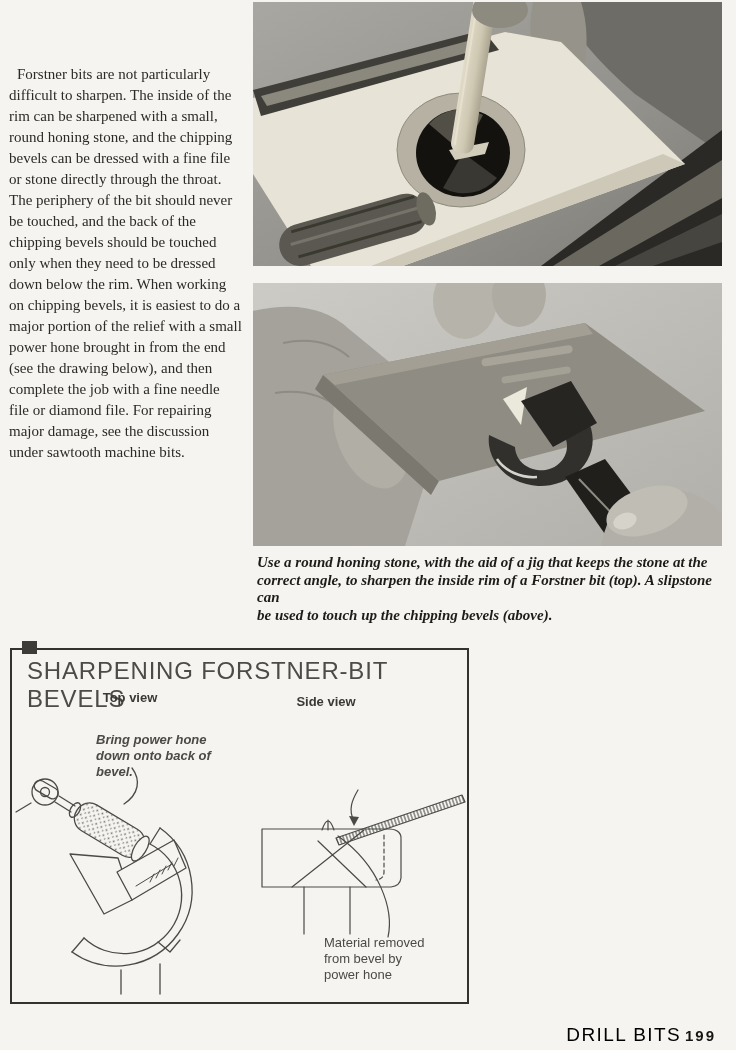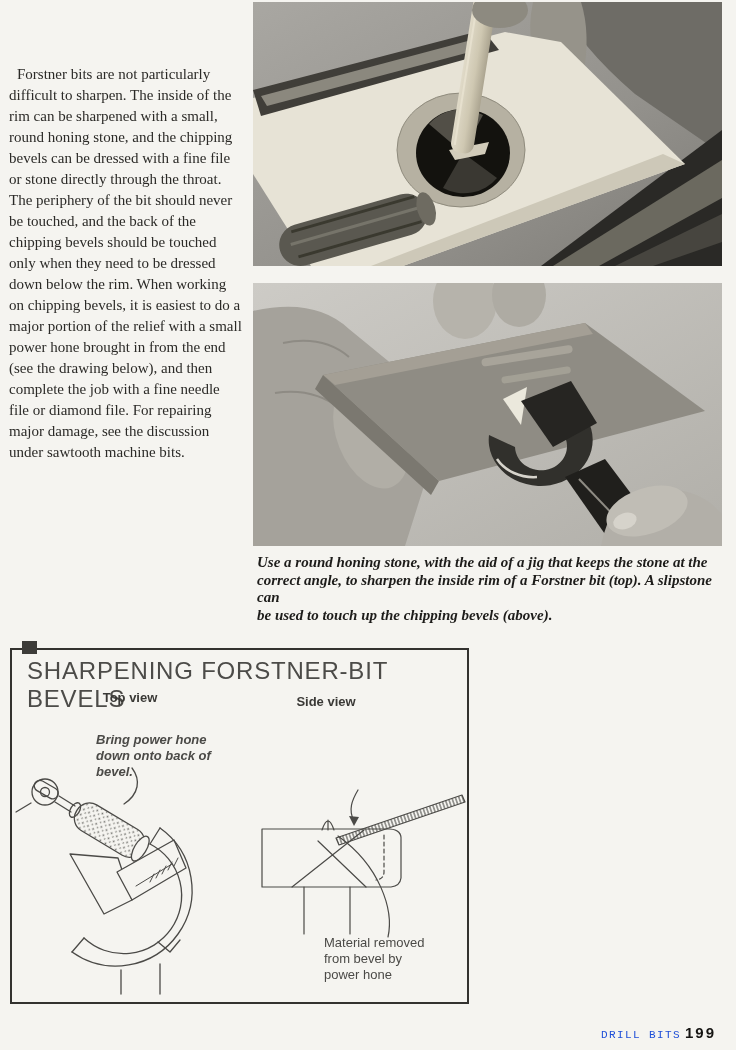--- a/index.html
+++ b/index.html
@@ -53,21 +53,21 @@
   #anno-material{left:324px;top:935px;width:130px;}
 
   .drawing{overflow:visible;}
   #drawing-top-view{left:14px;top:766px;}
   #drawing-side-view{left:246px;top:790px;}
 
   .footer{
     left:0;top:1024px;width:716px;text-align:right;
   }
   .footer .section{
-    font-size:11px;letter-spacing:1.4px;color:#1d4ed8;font-weight:400;font-family:Liberation Mono, monospace;
+    font-size:19px;letter-spacing:1.4px;color:#000000;font-weight:400;
   }
   .footer .pagenum{
     font-size:15px;letter-spacing:2px;color:#151412;font-weight:bold;margin-left:4px;
   }
 </style>
 </head>
 <body>
 
 <div id="page">
 

